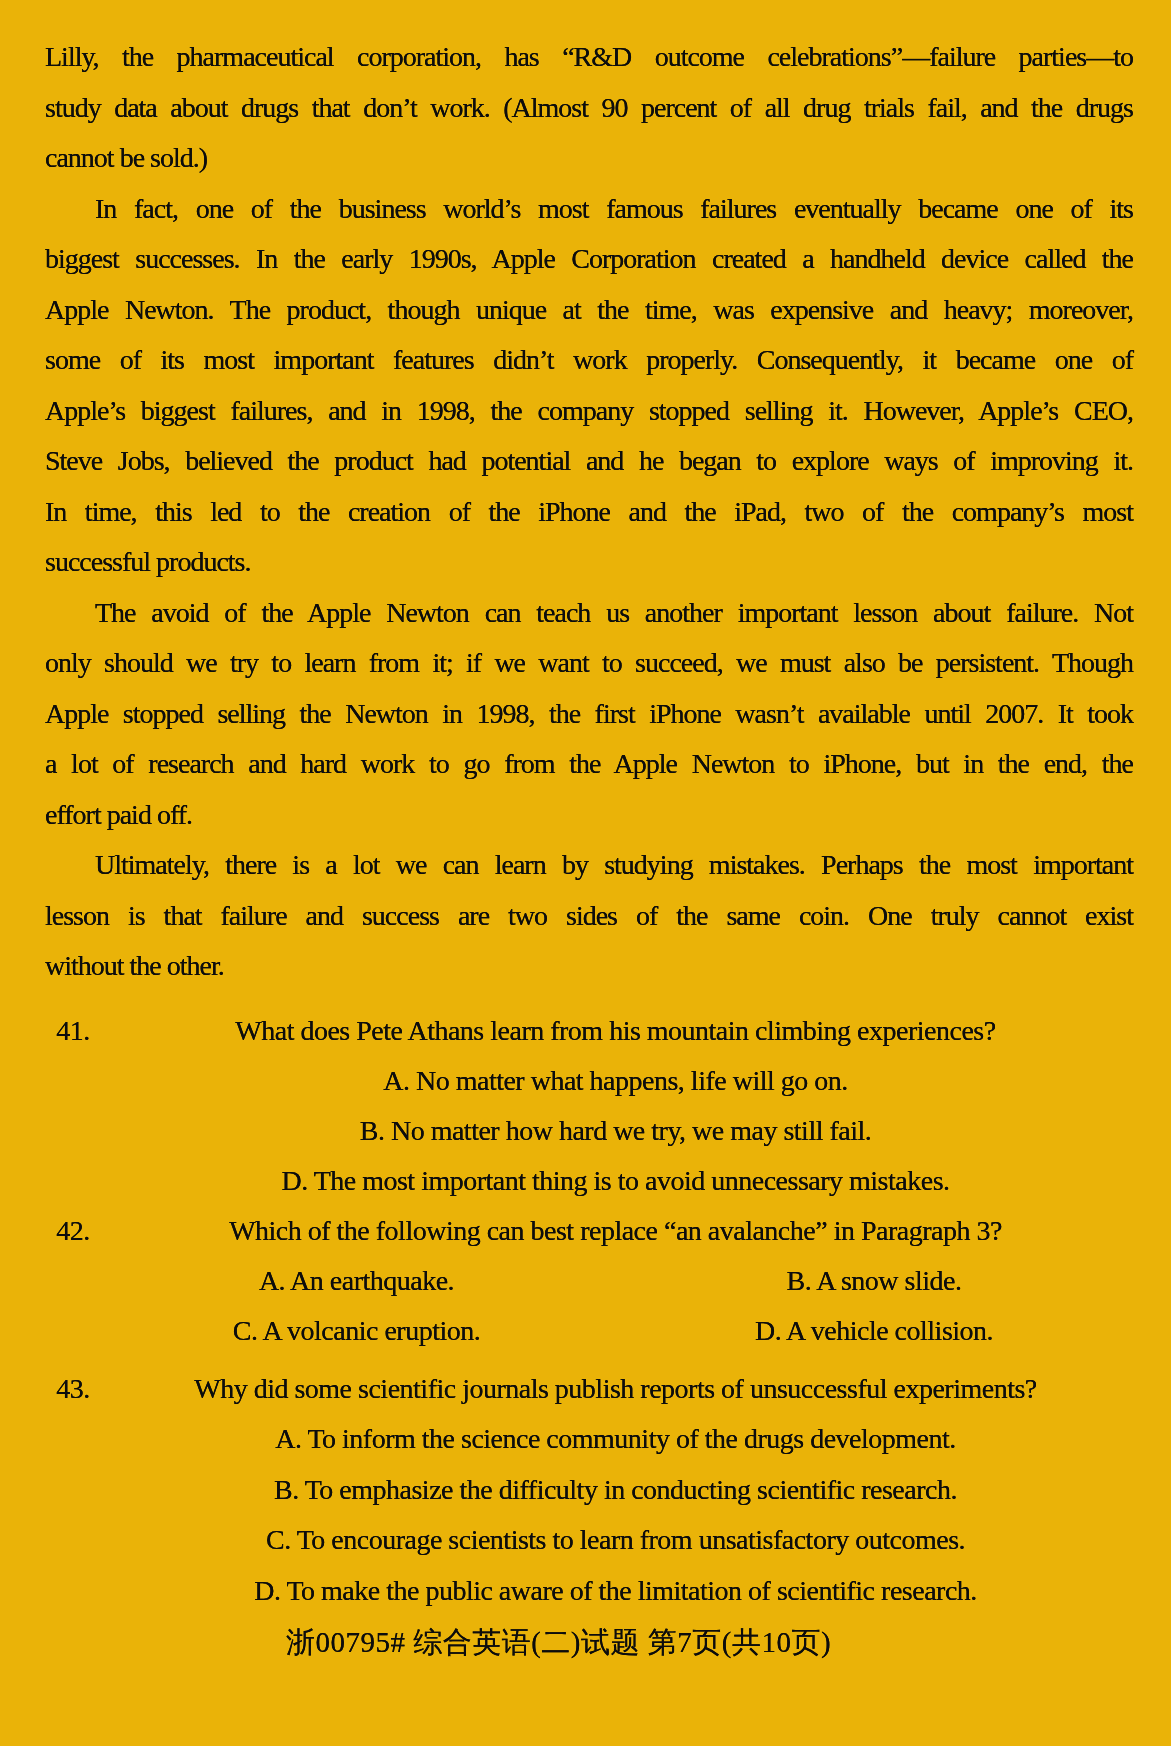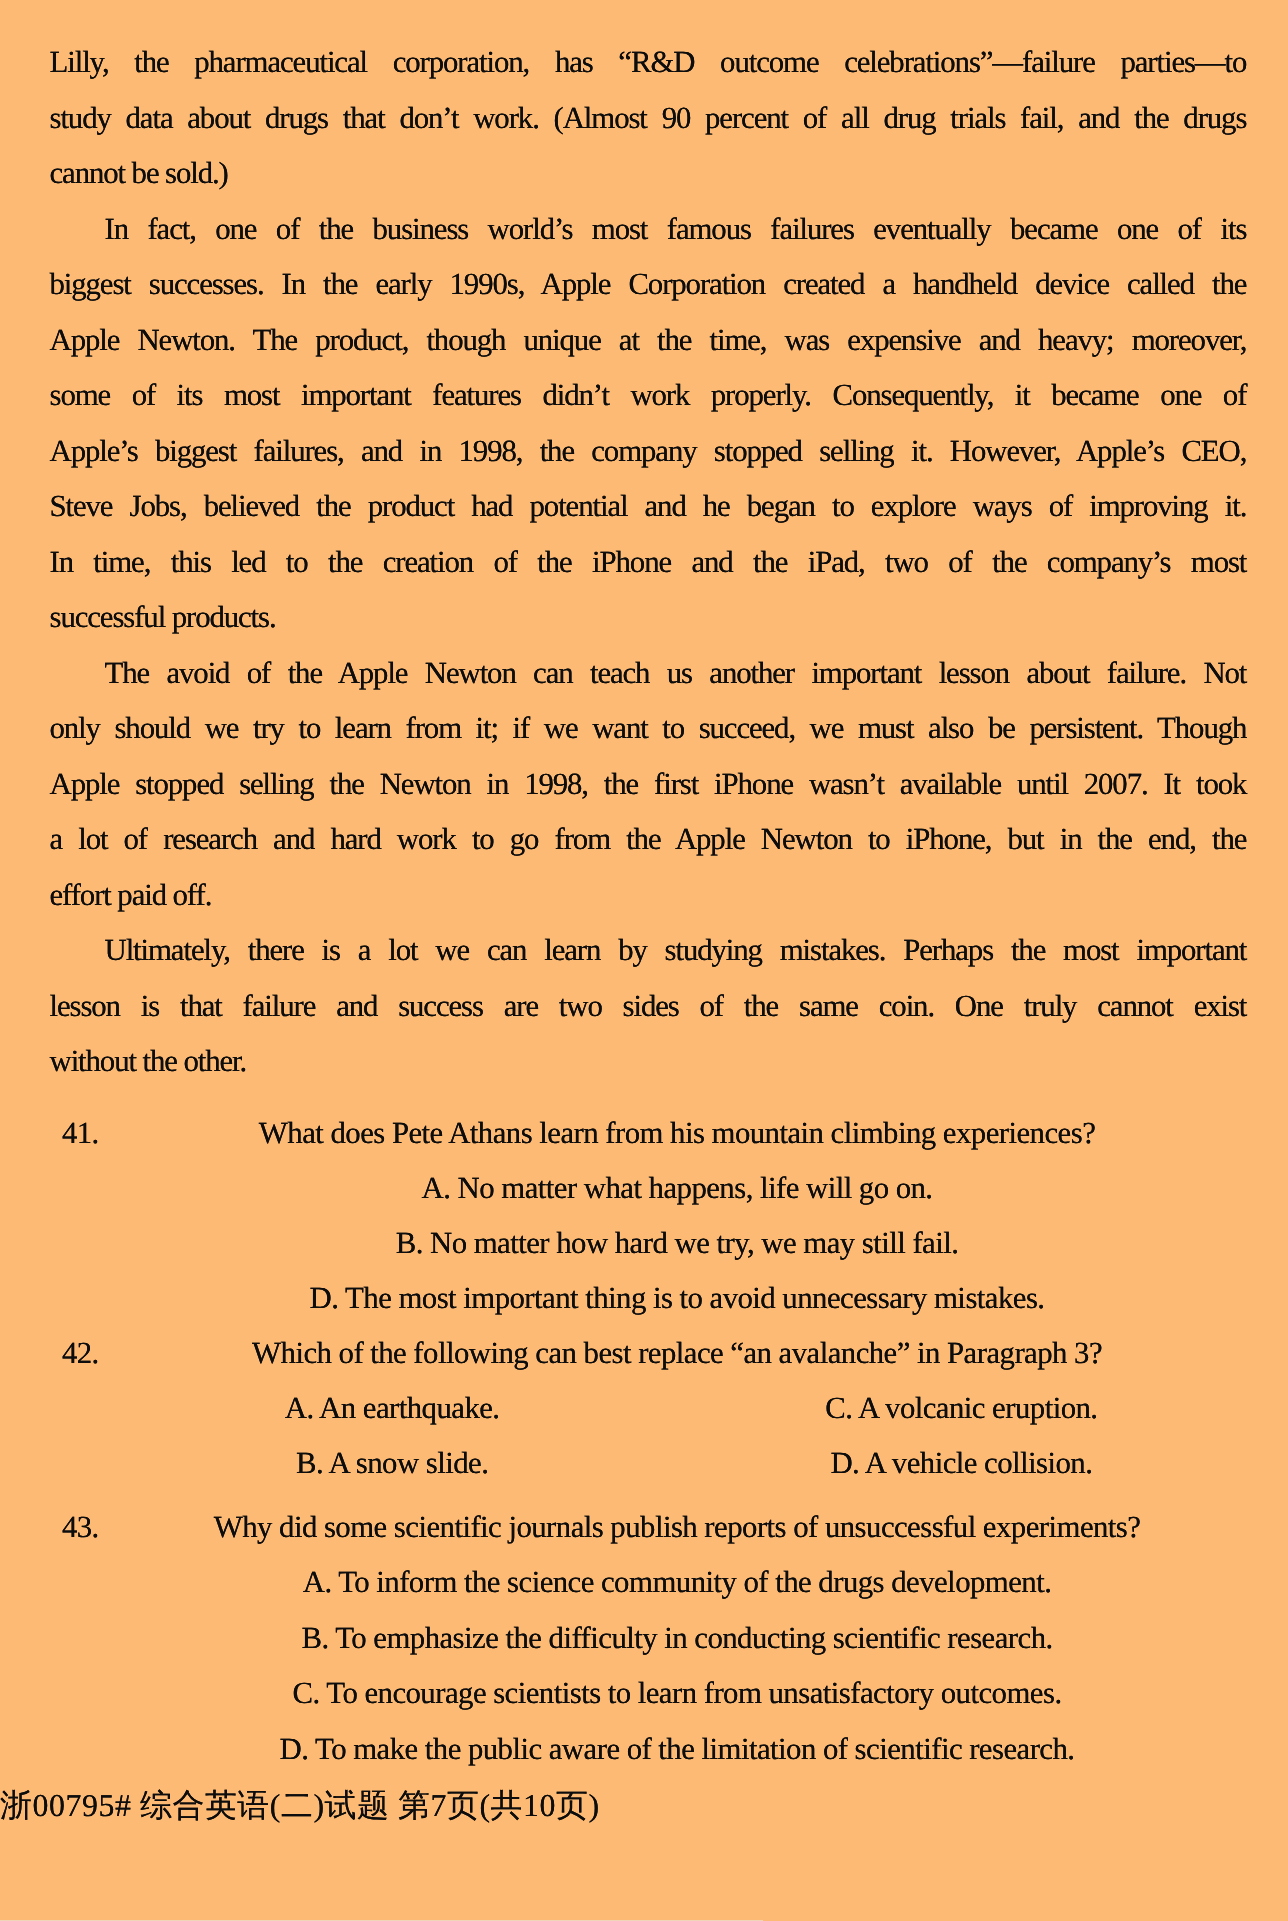--- a/index.html
+++ b/index.html
@@ -1,20 +1,20 @@
 <!DOCTYPE html>
 <html><head>
 <meta charset="utf-8">
 <style>
   html,body{margin:0;padding:0;background:#e8e8e8;}
   .page{
     position:relative;
     width:1171px;
     height:1746px;
-    background:#fdba74;
+    background:#eab308;
     font-family:"Liberation Serif","DejaVu Serif",serif;
     color:#0d0d0d;
     text-shadow:0 0 0.6px currentColor;
     overflow:hidden;
     box-sizing:border-box;
   }
   .passage{
     margin:0 38px 0 45px;
     padding-top:32px;
     font-size:28px;
@@ -48,21 +48,21 @@
   .opts.two-col{
     display:grid;
     grid-template-columns:517px auto;
     padding-left:53px;
   }
   .opts.two-col .opt{padding-left:0;}
   .footer{
     margin-top:6px;
     font-size:29px;
     line-height:40px;
-    text-align:left;
+    text-align:center;
     padding-right:54px;
     letter-spacing:0.5px;
     font-family:"Liberation Serif","DejaVu Serif",serif;
   }
 </style>
 </head>
 <body>
 
 <div class="page">
 
@@ -115,22 +115,22 @@
       </div>
     </section>
 
     <section class="question q42">
       <div class="qline">
         <span class="qnum">42.</span>
         <span class="qtext">Which of the following can best replace “an avalanche” in Paragraph 3?</span>
       </div>
       <div class="opts two-col">
         <div class="opt">A. An earthquake.</div>
+        <div class="opt">B. A snow slide.</div>
         <div class="opt">C. A volcanic eruption.</div>
-        <div class="opt">B. A snow slide.</div>
         <div class="opt">D. A vehicle collision.</div>
       </div>
     </section>
 
     <section class="question q43">
       <div class="qline">
         <span class="qnum">43.</span>
         <span class="qtext">Why did some scientific journals publish reports of unsuccessful experiments?</span>
       </div>
       <div class="opts">

